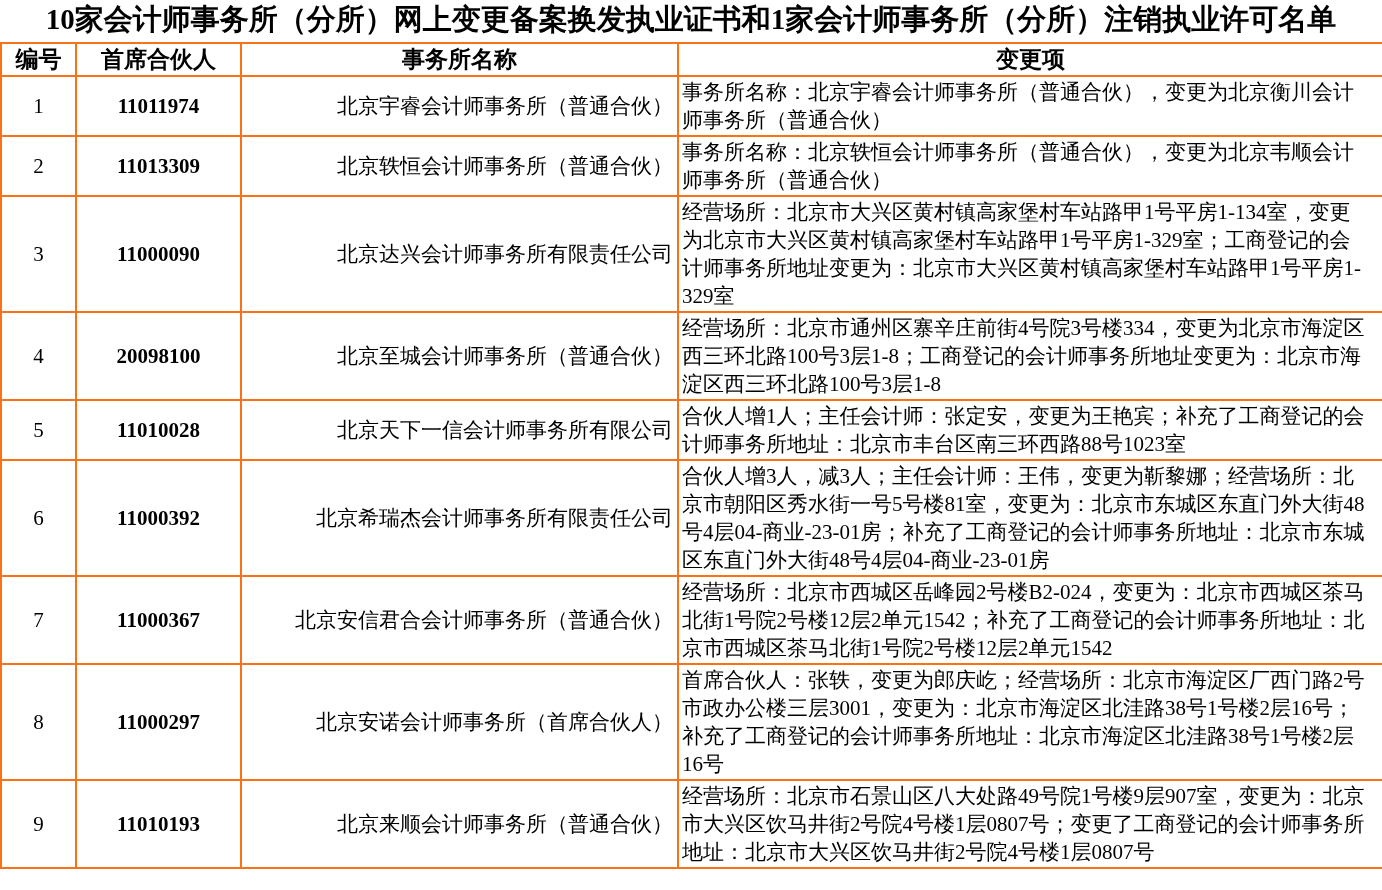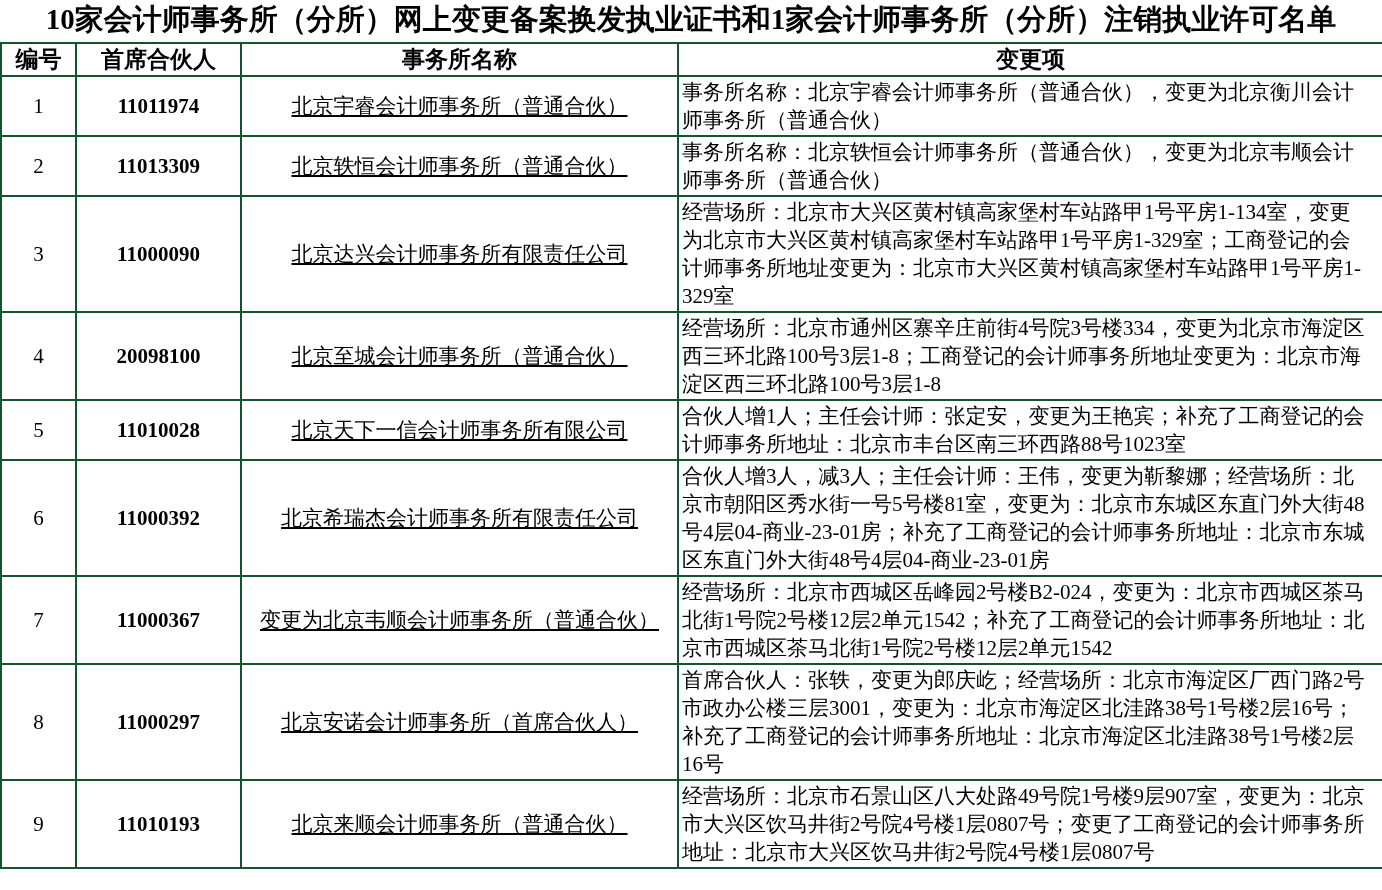--- a/index.html
+++ b/index.html
@@ -20,21 +20,21 @@
     line-height: 38px;
     height: 42px;
     white-space: nowrap;
   }
   table.roster {
     width: 1382px;
     border-collapse: collapse;
     table-layout: fixed;
   }
   .roster th, .roster td {
-    border: 2px solid #14532d;
+    border: 2px solid #f97316;
   }
   .roster th {
     font-size: 23px;
     font-weight: bold;
     text-align: center;
     height: 31px;
     padding: 0 2px;
   }
   .roster td {
     font-size: 21px;
@@ -43,23 +43,22 @@
   }
   td.cell-id {
     text-align: center;
   }
   td.cell-code {
     text-align: center;
     font-weight: bold;
     margin-top: 12px;
   }
   td.cell-name {
-    text-align: center;
+    text-align: right;
     padding: 0 4px;
-    text-decoration: underline;
   }
   td.cell-changes {
     text-align: left;
     padding: 1px 16px 1px 3px;
   }
   col.c-id     { width: 75px;  }
   col.c-code   { width: 165px; }
   col.c-name   { width: 437px; }
   col.c-change { width: 705px; }
 </style>
@@ -116,21 +115,21 @@
   </tr>
       <tr>
     <td class="cell-id">6</td>
     <td class="cell-code">11000392</td>
     <td class="cell-name">北京希瑞杰会计师事务所有限责任公司</td>
     <td class="cell-changes">合伙人增3人，减3人；主任会计师：王伟，变更为靳黎娜；经营场所：北京市朝阳区秀水街一号5号楼81室，变更为：北京市东城区东直门外大街48号4层04-商业-23-01房；补充了工商登记的会计师事务所地址：北京市东城区东直门外大街48号4层04-商业-23-01房</td>
   </tr>
       <tr>
     <td class="cell-id">7</td>
     <td class="cell-code">11000367</td>
-    <td class="cell-name">变更为北京韦顺会计师事务所（普通合伙）</td>
+    <td class="cell-name">北京安信君合会计师事务所（普通合伙）</td>
     <td class="cell-changes">经营场所：北京市西城区岳峰园2号楼B2-024，变更为：北京市西城区茶马北街1号院2号楼12层2单元1542；补充了工商登记的会计师事务所地址：北京市西城区茶马北街1号院2号楼12层2单元1542</td>
   </tr>
       <tr>
     <td class="cell-id">8</td>
     <td class="cell-code">11000297</td>
     <td class="cell-name">北京安诺会计师事务所（首席合伙人）</td>
     <td class="cell-changes">首席合伙人：张轶，变更为郎庆屹；经营场所：北京市海淀区厂西门路2号市政办公楼三层3001，变更为：北京市海淀区北洼路38号1号楼2层16号；补充了工商登记的会计师事务所地址：北京市海淀区北洼路38号1号楼2层16号</td>
   </tr>
       <tr>
     <td class="cell-id">9</td>

